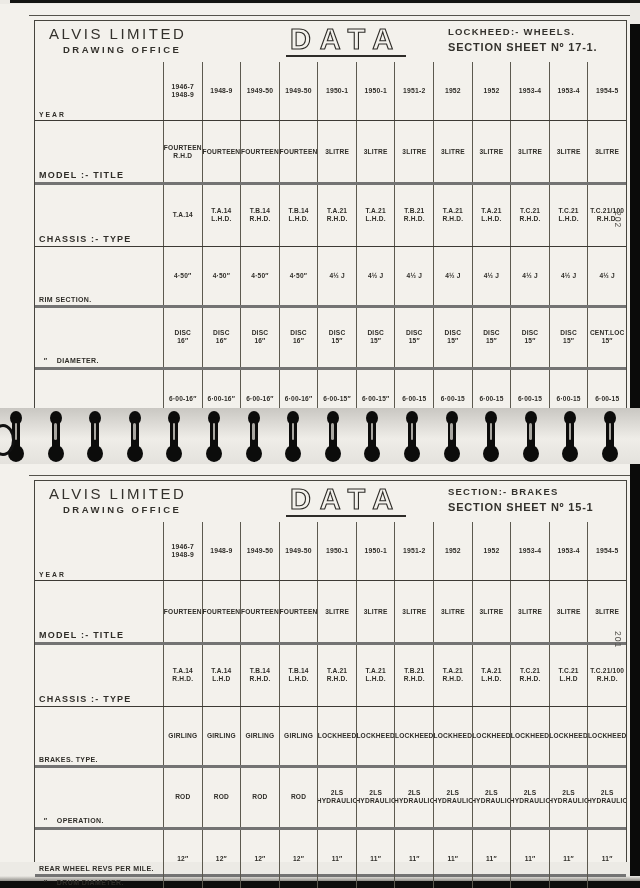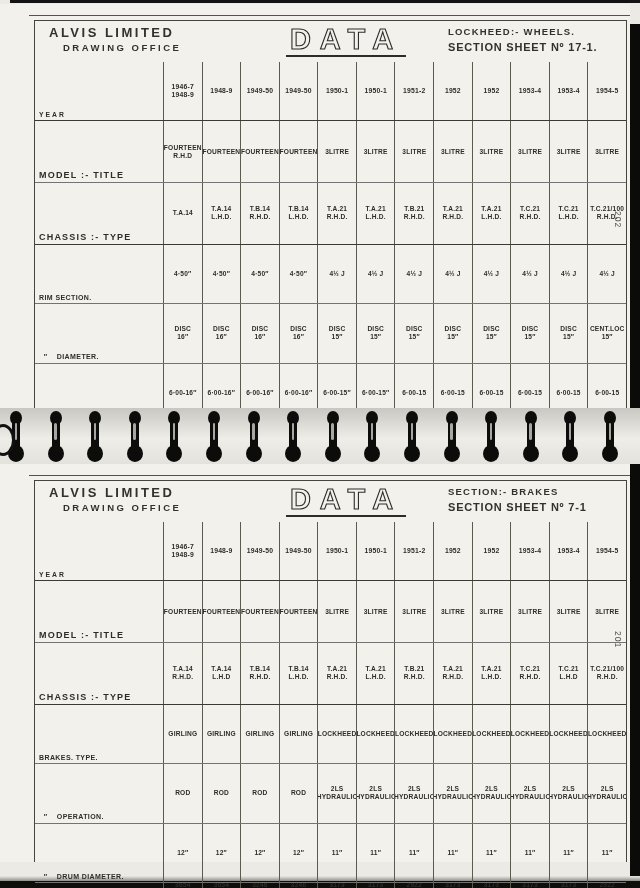--- a/index.html
+++ b/index.html
@@ -21,37 +21,37 @@
   .page-top{top:4px;height:406px;}
   .page-bottom{top:464px;height:398px;}
   .pframe{
     position:absolute;left:34px;right:3px;top:16px;bottom:0;
     border-left:1.5px solid #46443e;border-right:1.5px solid #46443e;
     border-top:1.5px solid #46443e;
   }
   .pframe::before{content:'';position:absolute;left:-6px;right:-4px;top:-6px;border-top:1.5px solid #55534c;}
   .phead{display:flex;align-items:flex-start;height:38px;padding-top:3px;}
   .company{flex:0 0 195px;padding-left:14px;line-height:1.35;}
-  .company .c1{font-size:13px;letter-spacing:2.5px;font-weight:bold;}
+  .company .c1{font-size:15px;letter-spacing:2.5px;font-weight:normal;}
   .company .c2{font-size:9.5px;letter-spacing:2.5px;font-weight:bold;padding-left:14px;}
   .ptitle{
     flex:1;text-align:center;font-size:29px;line-height:30px;font-weight:700;
     letter-spacing:9px;color:#7f1d1d;
     -webkit-text-stroke:1.1px #2e2c28;-webkit-text-fill-color:#f3f1ec;
   }
   .ptitle span{border-bottom:2px solid #2e2c28;padding:0 4px;}
   .psection{flex:0 0 178px;line-height:1.5;padding-top:1px;}
   .psection .s1{font-size:9.5px;letter-spacing:1.2px;font-weight:bold;}
   .psection .s2{font-size:11px;letter-spacing:0.8px;font-weight:bold;}
 
   
   .tbl{width:100%;}
   .row{
     display:grid;grid-template-columns:128px repeat(12,1fr);
-    border-top:1px solid #737373;min-height:15px;box-sizing:border-box;
+    border-top:3px solid #737373;min-height:15px;box-sizing:border-box;
   }
   .page-bottom .row{min-height:14px;}
   .row.tall{min-height:21px;}
   .row.r0{border-top:none;}
   .row.heavy{border-top:1.7px solid #3c3a34;}
   .cell{
     border-left:1px solid #5c594f;
     display:flex;align-items:center;justify-content:center;
     text-align:center;font-size:6.6px;line-height:1.2;letter-spacing:0.2px;
     white-space:pre-line;padding:1px 0;color:#2f2d28;font-weight:bold;
@@ -586,21 +586,21 @@
 <section class="page page-bottom">
   <div class="pframe">
     <div class="phead">
       <div class="company">
         <div class="c1">ALVIS LIMITED</div>
         <div class="c2">DRAWING OFFICE</div>
       </div>
       <div class="ptitle"><span>DATA</span></div>
       <div class="psection">
         <div class="s1">SECTION:- BRAKES</div>
-        <div class="s2">SECTION SHEET Nº 7-1</div>
+        <div class="s2">SECTION SHEET Nº 15-1</div>
       </div>
     </div>
     <div class="tbl">
         <div class="row r0 tall">
           <div class="cell lbl">YEAR</div>
           <div class="cell">1946-7
 1948-9</div>
           <div class="cell">1948-9</div>
           <div class="cell">1949-50</div>
           <div class="cell">1949-50</div>

